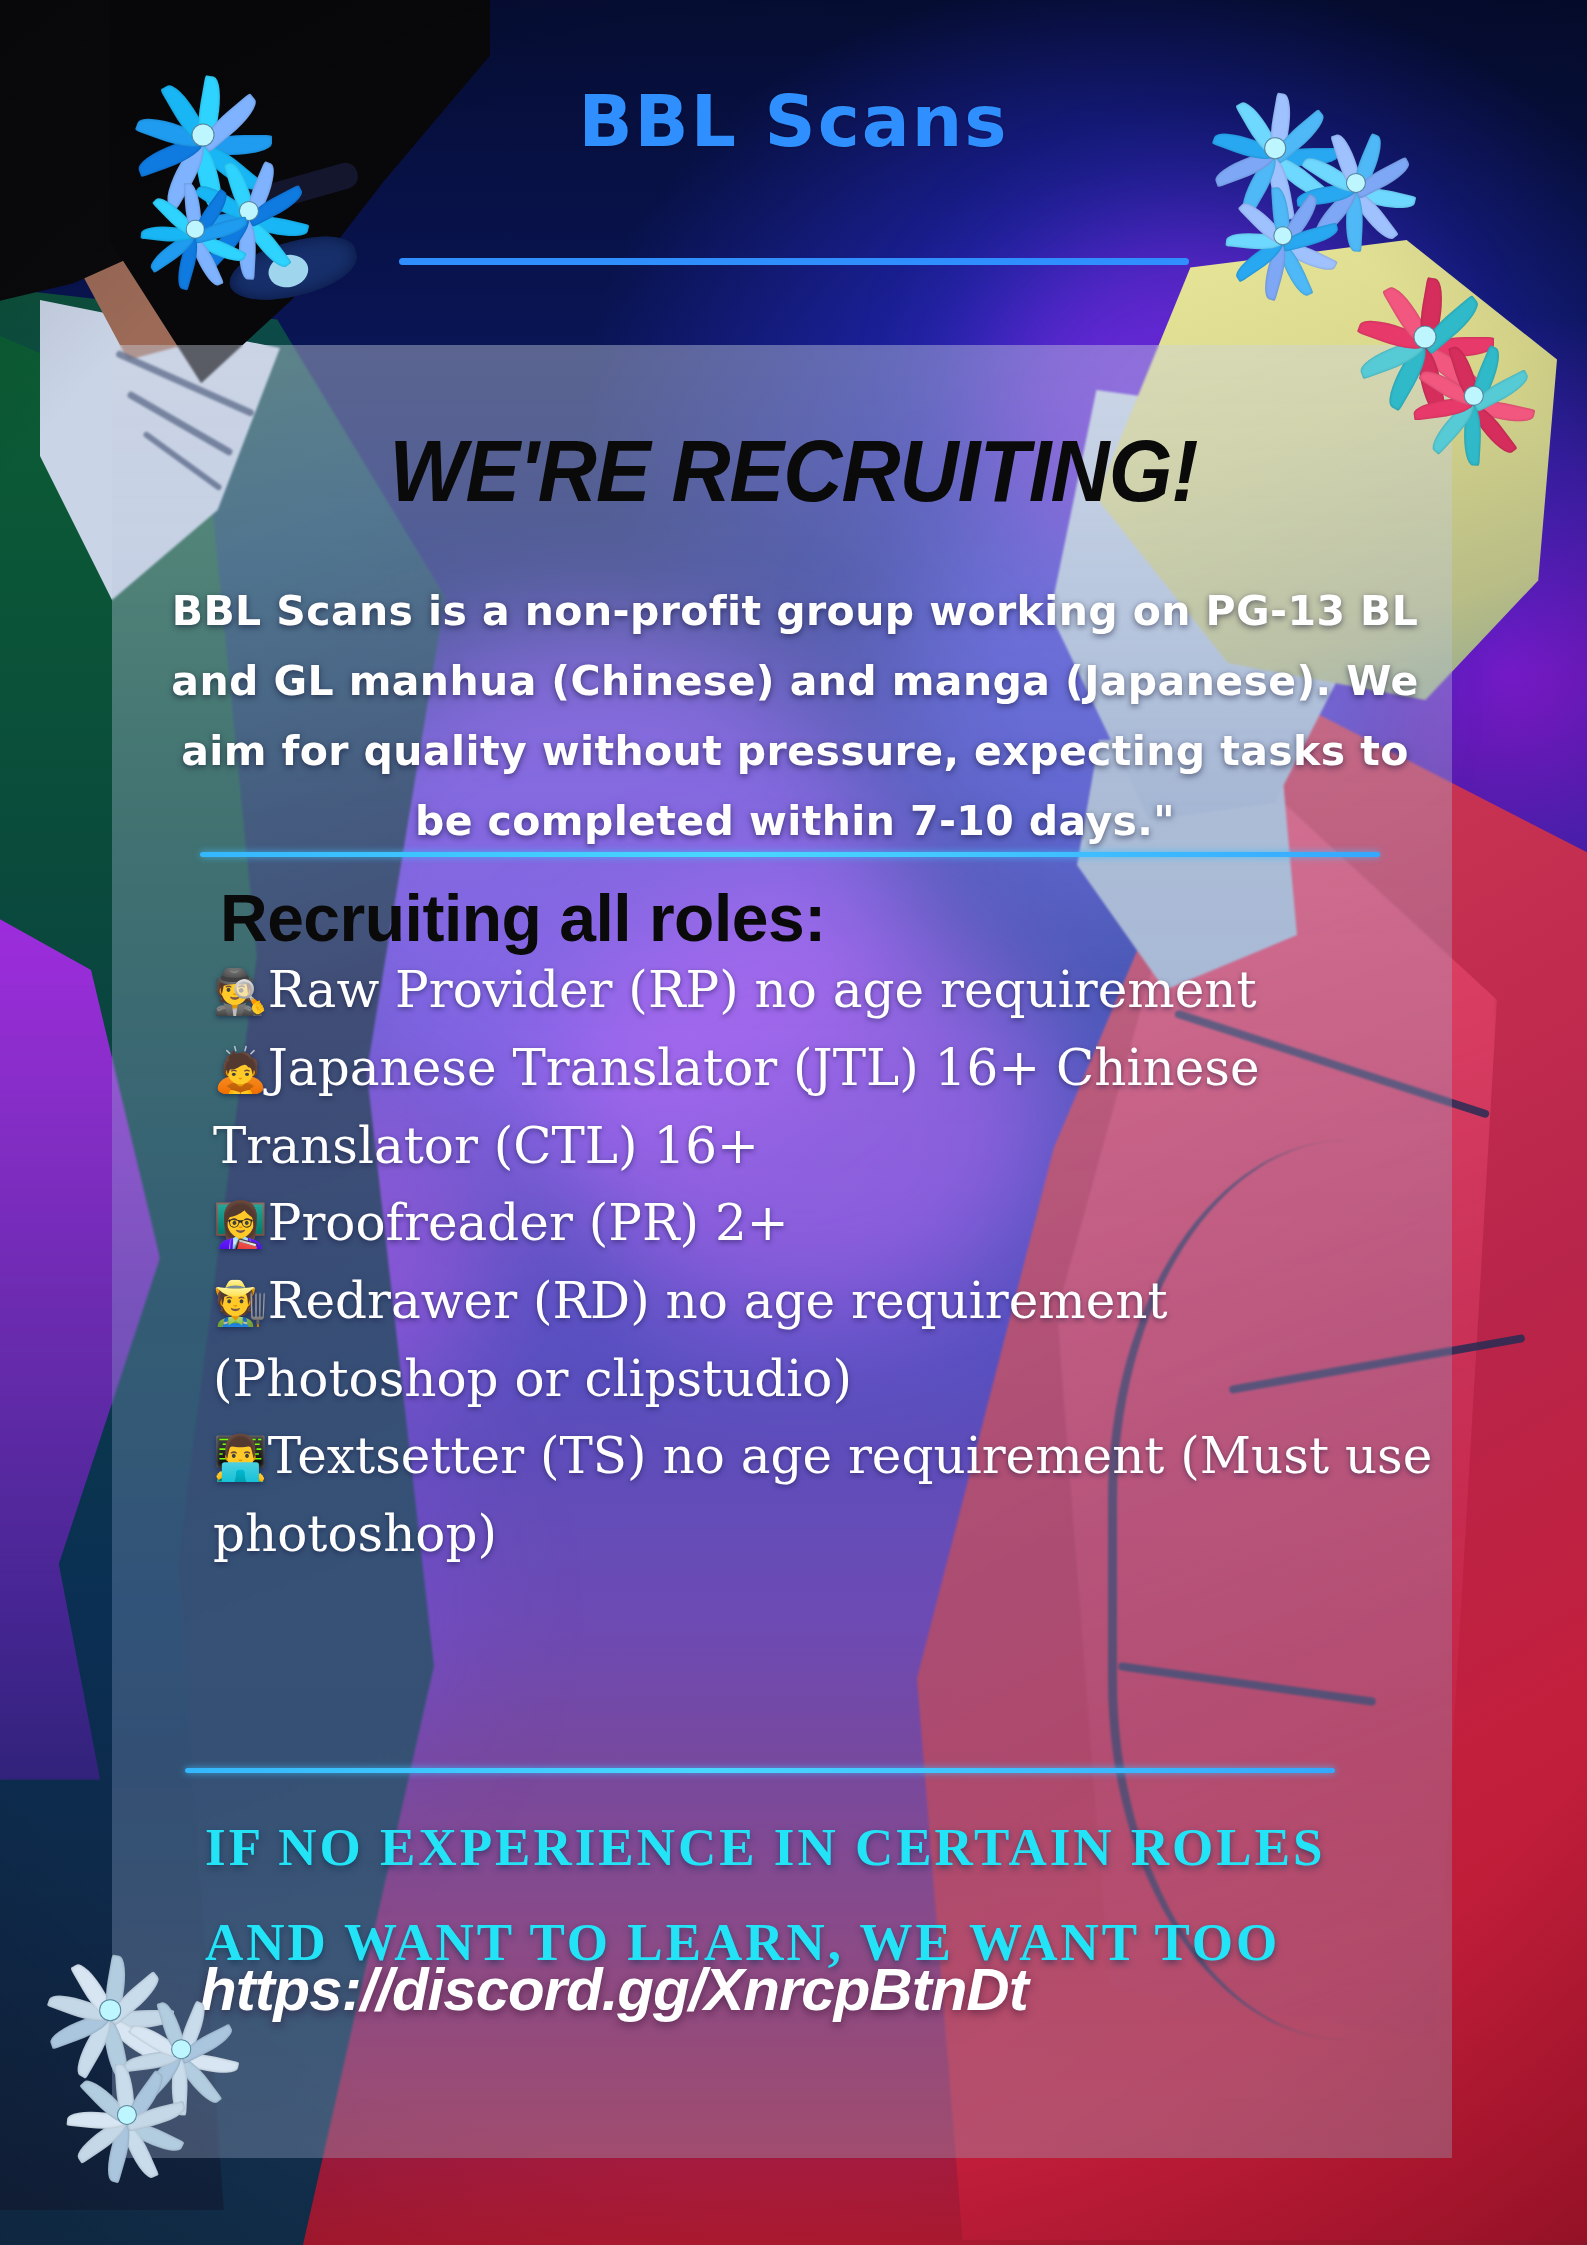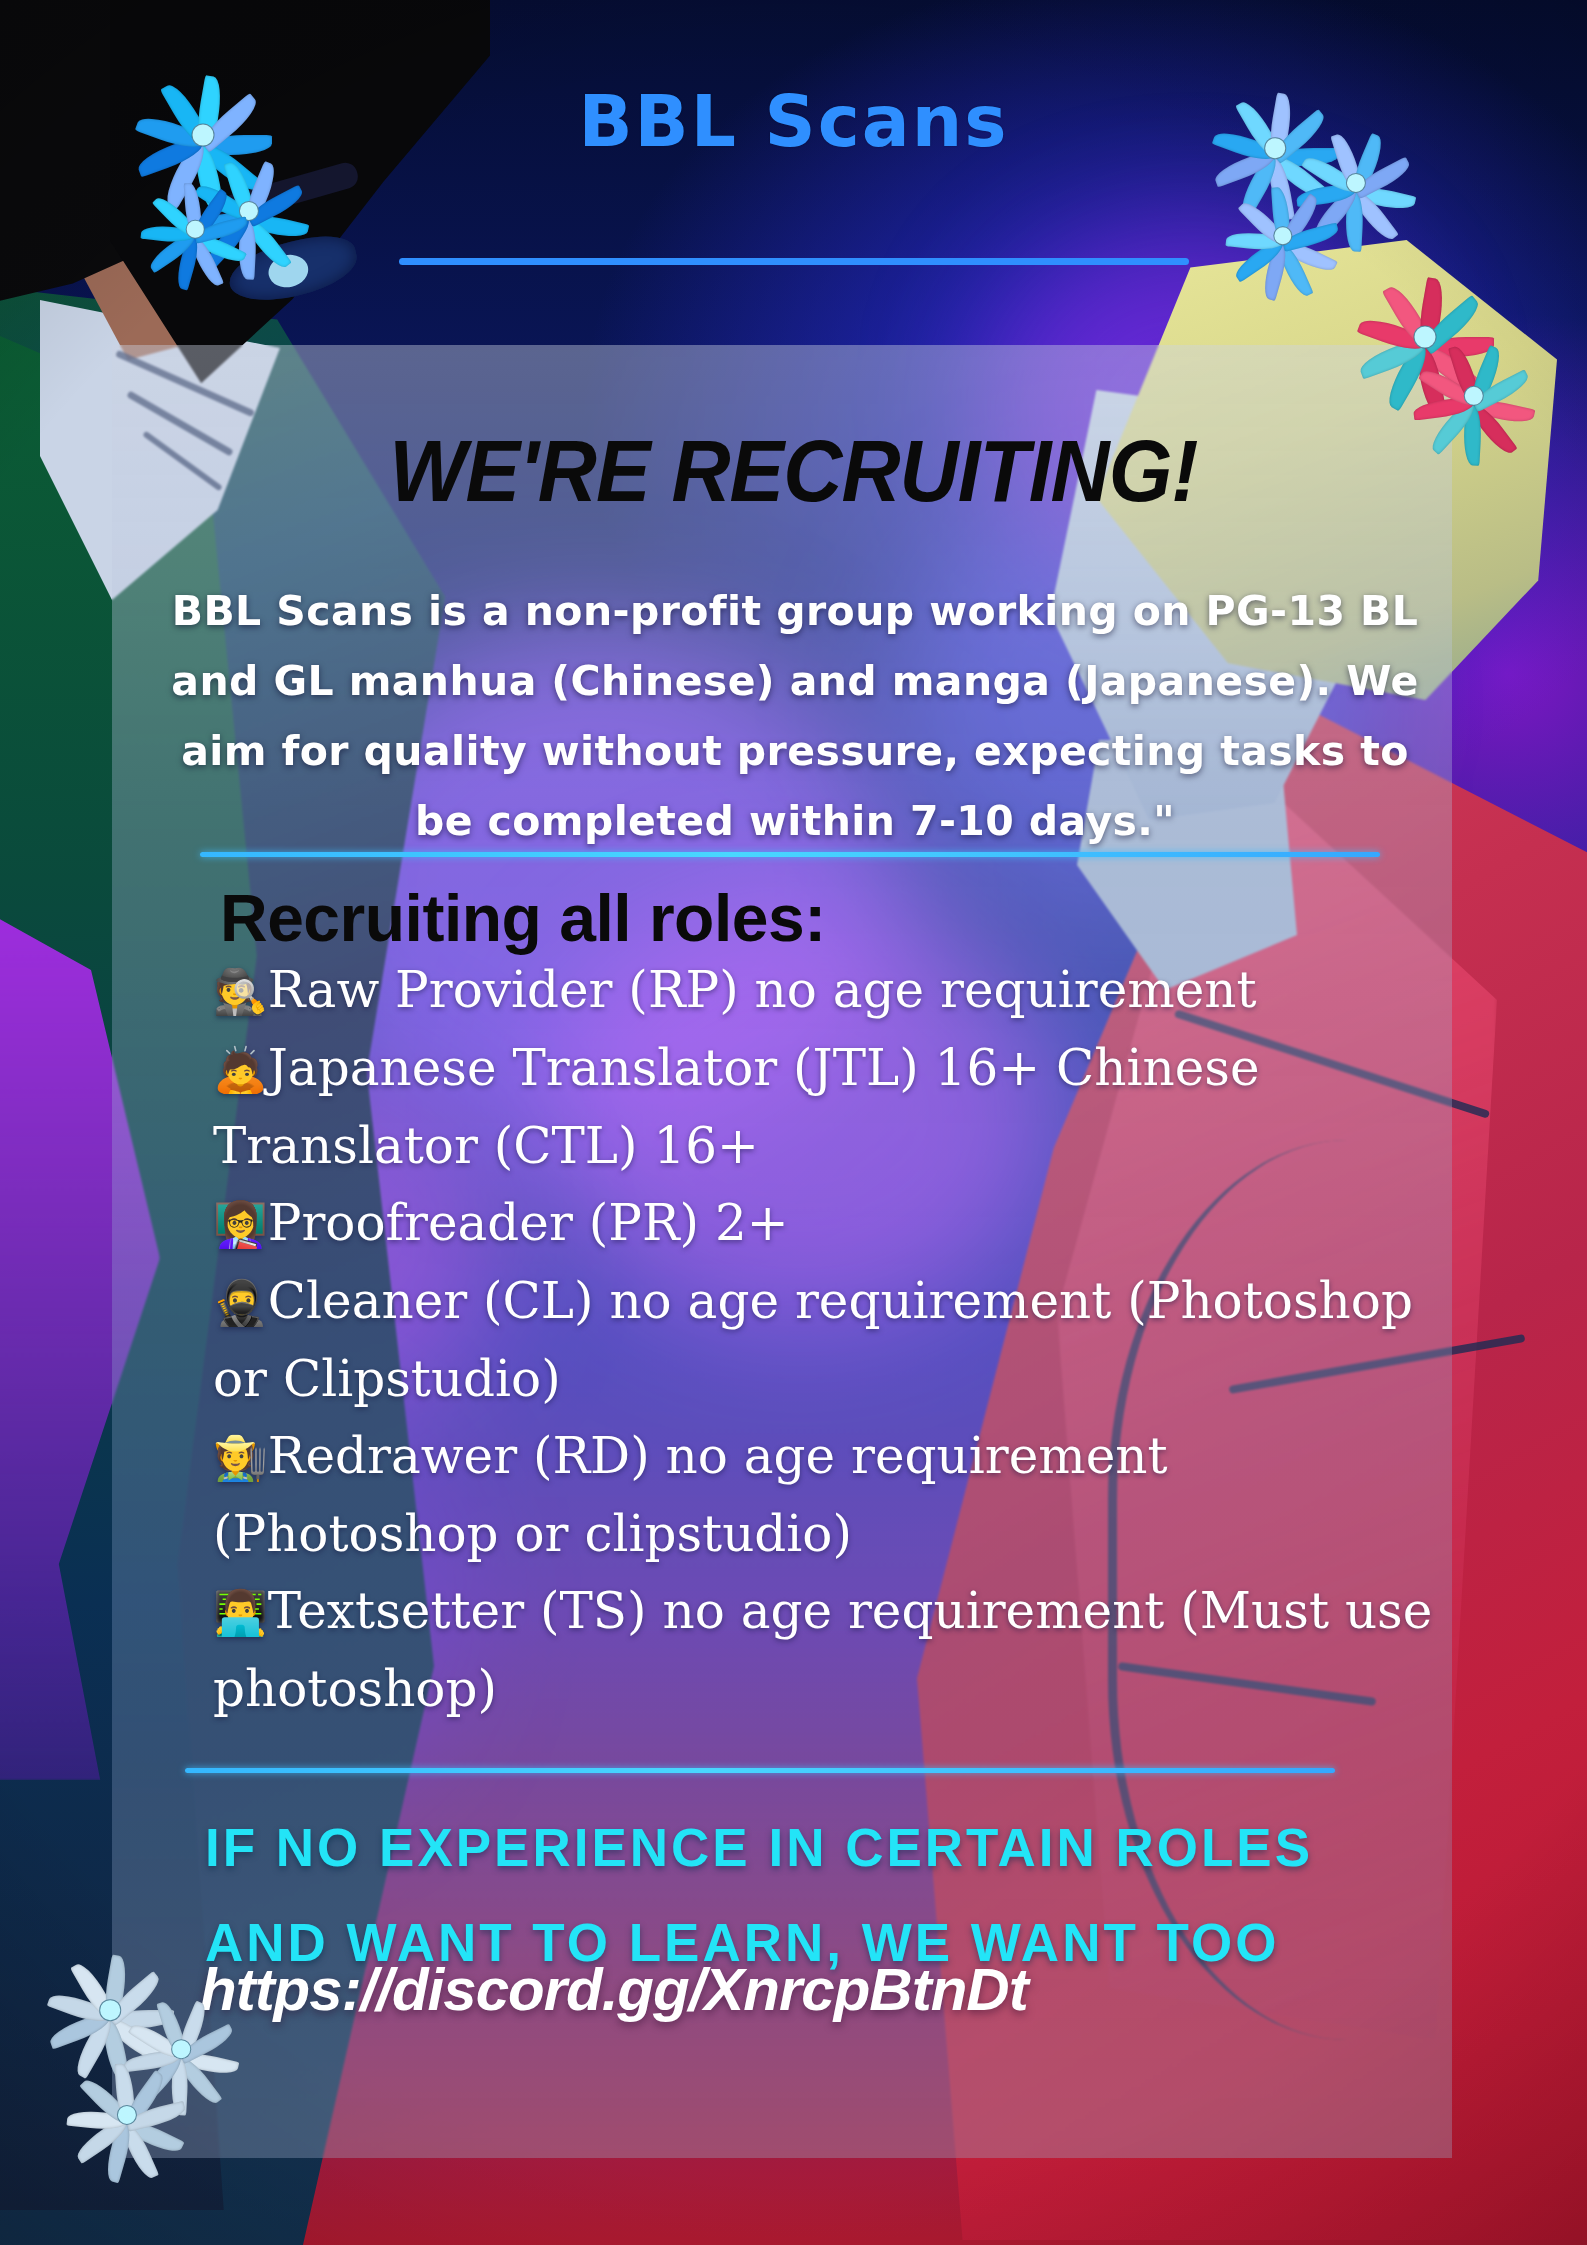--- a/index.html
+++ b/index.html
@@ -189,21 +189,21 @@
   #roles-list{
     left:213px;width:1225px;top:952px;
     font-family:"DejaVu Serif", serif;
     font-size:50px;line-height:77px;color:#ffffff;
     text-shadow:0 2px 5px rgba(15,20,60,.5);
   }
   #roles-list .emj{font-family:"DejaVu Sans", sans-serif;font-size:44px;}
 
   #cta{
     left:205px;width:1200px;top:1800px;
-    font-family:Liberation Sans, sans-serif;
+    font-family:Liberation Serif, serif;
     font-weight:700;font-size:53px;line-height:95px;letter-spacing:3px;
     color:#23e4f7;text-shadow:0 3px 6px rgba(0,40,70,.5);
   }
 
   #invite-link{
     left:200px;width:1210px;top:1955px;
     font-family:"Liberation Sans", sans-serif;
     font-weight:700;font-style:italic;font-size:60px;letter-spacing:-1px;
     color:#ffffff;text-shadow:0 3px 8px rgba(40,10,40,.5);
   }
@@ -406,21 +406,20 @@
   <div class="txt" id="intro">BBL Scans is a non-profit group working on PG-13 BL and GL manhua (Chinese) and manga (Japanese). We aim for quality without pressure, expecting tasks to be completed within 7-10 days."</div>
 
   <div class="rule" id="rule-top"></div>
 
   <div class="txt" id="roles-heading">Recruiting all roles:</div>
 
   <div class="txt" id="roles-list">
       <div><span class="emj">🕵️</span><span>Raw Provider (RP) no age requirement</span></div>
       <div><span class="emj">🙇</span><span>Japanese Translator (JTL) 16+ Chinese Translator (CTL) 16+</span></div>
       <div><span class="emj">👩‍🏫</span><span>Proofreader (PR) 2+</span></div>
-      <div><span class="emj">🥷</span><span>Cleaner (CL) no age requirement (Photoshop or Clipstudio)</span></div>
       <div><span class="emj">🧑‍🌾</span><span>Redrawer (RD) no age requirement (Photoshop or clipstudio)</span></div>
       <div><span class="emj">👨‍💻</span><span>Textsetter (TS) no age requirement (Must use photoshop)</span></div>
     </div>
 
   <div class="rule" id="rule-bottom"></div>
 
   <div class="txt" id="cta">
     <div>IF NO EXPERIENCE IN CERTAIN ROLES</div>
     <div>AND WANT TO LEARN, WE WANT TOO</div>
   </div>

